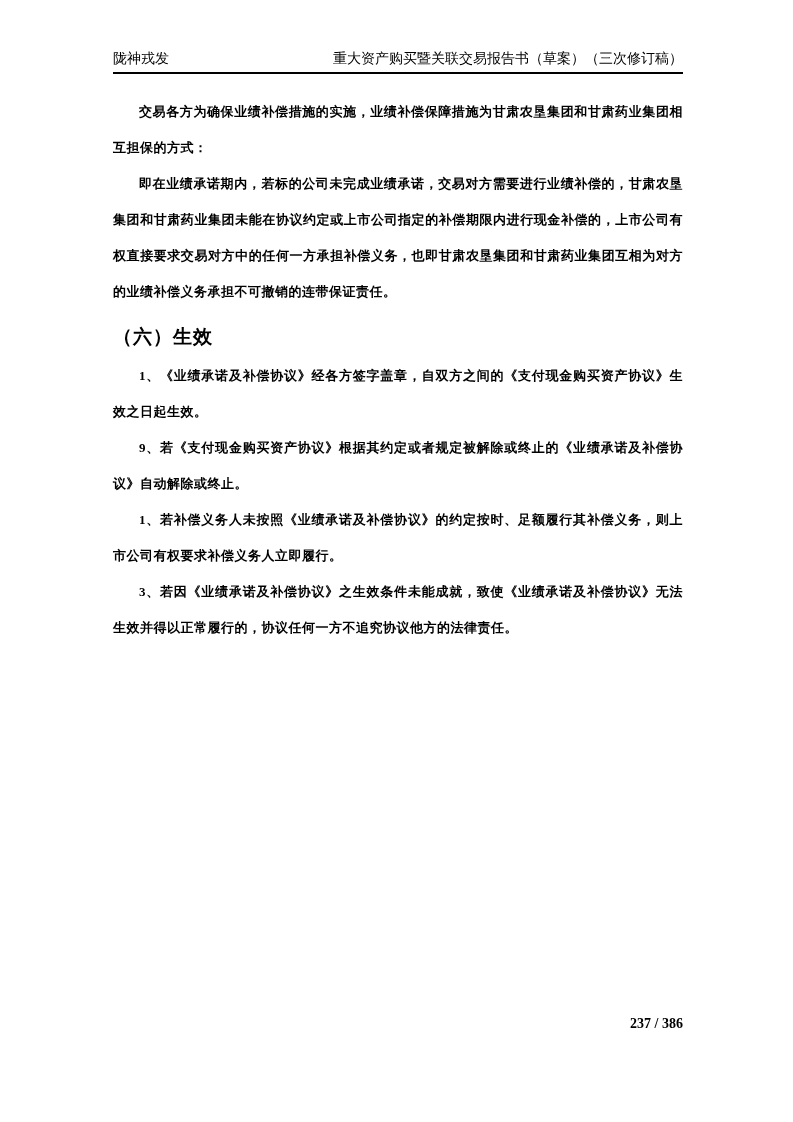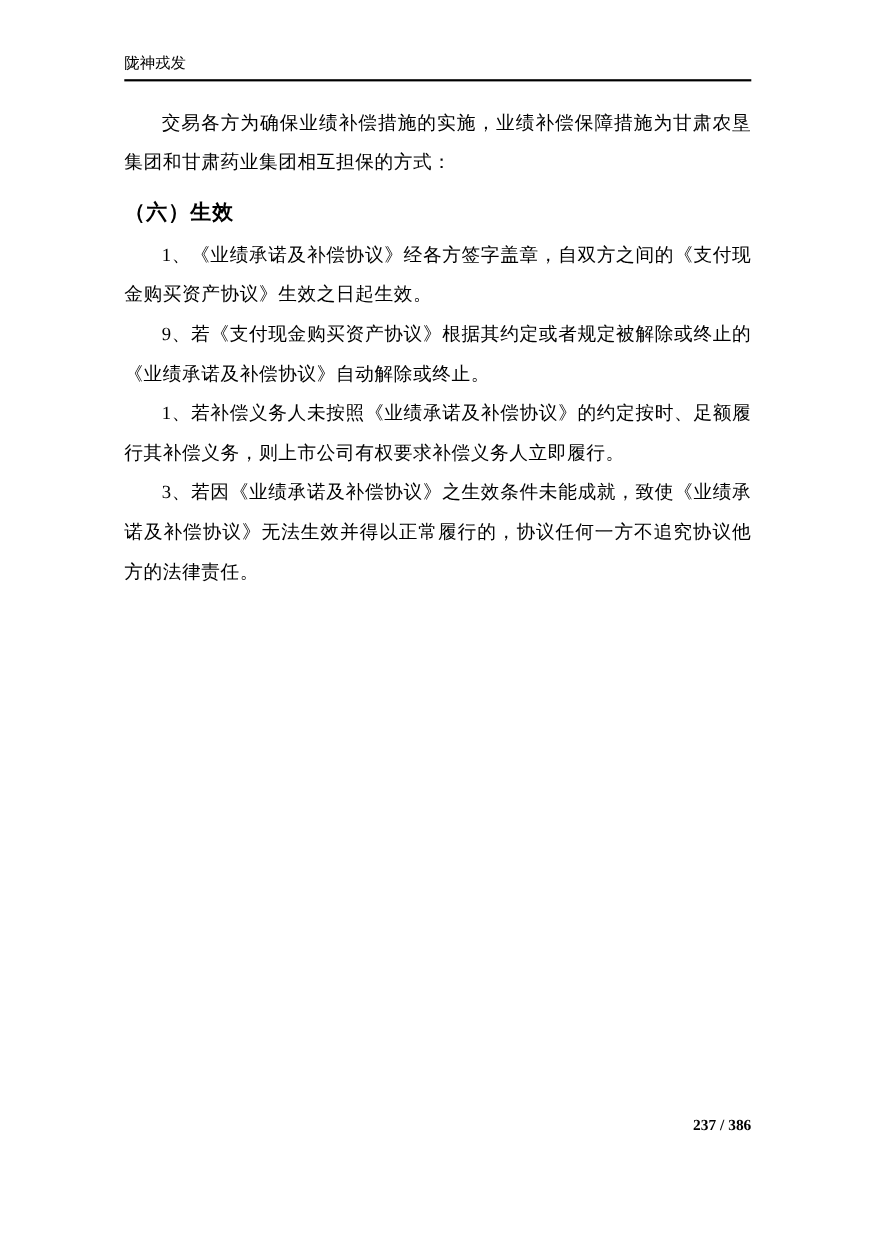--- a/index.html
+++ b/index.html
@@ -32,26 +32,27 @@
     white-space: nowrap;
   }
   .doc-body {
     position: absolute;
     left: 113px;
     right: 110px;
     top: 94px;
   }
   .doc-body p {
     margin: 0;
-    font-size: 17px;
+    font-size: 13px;
     line-height: 36px;
     text-align: justify;
     text-align-last: left;
     text-indent: 2em;
     letter-spacing: 0.5px;
+    font-weight: bold;
   }
   .doc-body h2 {
     font-family: Liberation Mono, monospace;
     font-weight: bold;
     font-size: 19px;
     line-height: 28px;
     margin: 14px 0 6px 0;
     letter-spacing: 1px;
   }
   .page-footer {
@@ -64,26 +65,28 @@
     text-align: right;
   }
 </style>
 </head>
 <body>
 
 <div class="page">
 
   <header class="page-header">
     <span>陇神戎发</span>
+    <span>重大资产购买暨关联交易报告书（草案）（三次修订稿）</span>
   </header>
 
   <main class="doc-body">
 
     <p>交易各方为确保业绩补偿措施的实施，业绩补偿保障措施为甘肃农垦集团和甘肃药业集团相互担保的方式：</p>
 
+    <p>即在业绩承诺期内，若标的公司未完成业绩承诺，交易对方需要进行业绩补偿的，甘肃农垦集团和甘肃药业集团未能在协议约定或上市公司指定的补偿期限内进行现金补偿的，上市公司有权直接要求交易对方中的任何一方承担补偿义务，也即甘肃农垦集团和甘肃药业集团互相为对方的业绩补偿义务承担不可撤销的连带保证责任。</p>
 
     <h2>（六）生效</h2>
 
     <p>1、《业绩承诺及补偿协议》经各方签字盖章，自双方之间的《支付现金购买资产协议》生效之日起生效。</p>
 
     <p>9、若《支付现金购买资产协议》根据其约定或者规定被解除或终止的《业绩承诺及补偿协议》自动解除或终止。</p>
 
 
     <p>1、若补偿义务人未按照《业绩承诺及补偿协议》的约定按时、足额履行其补偿义务，则上市公司有权要求补偿义务人立即履行。</p>
 

